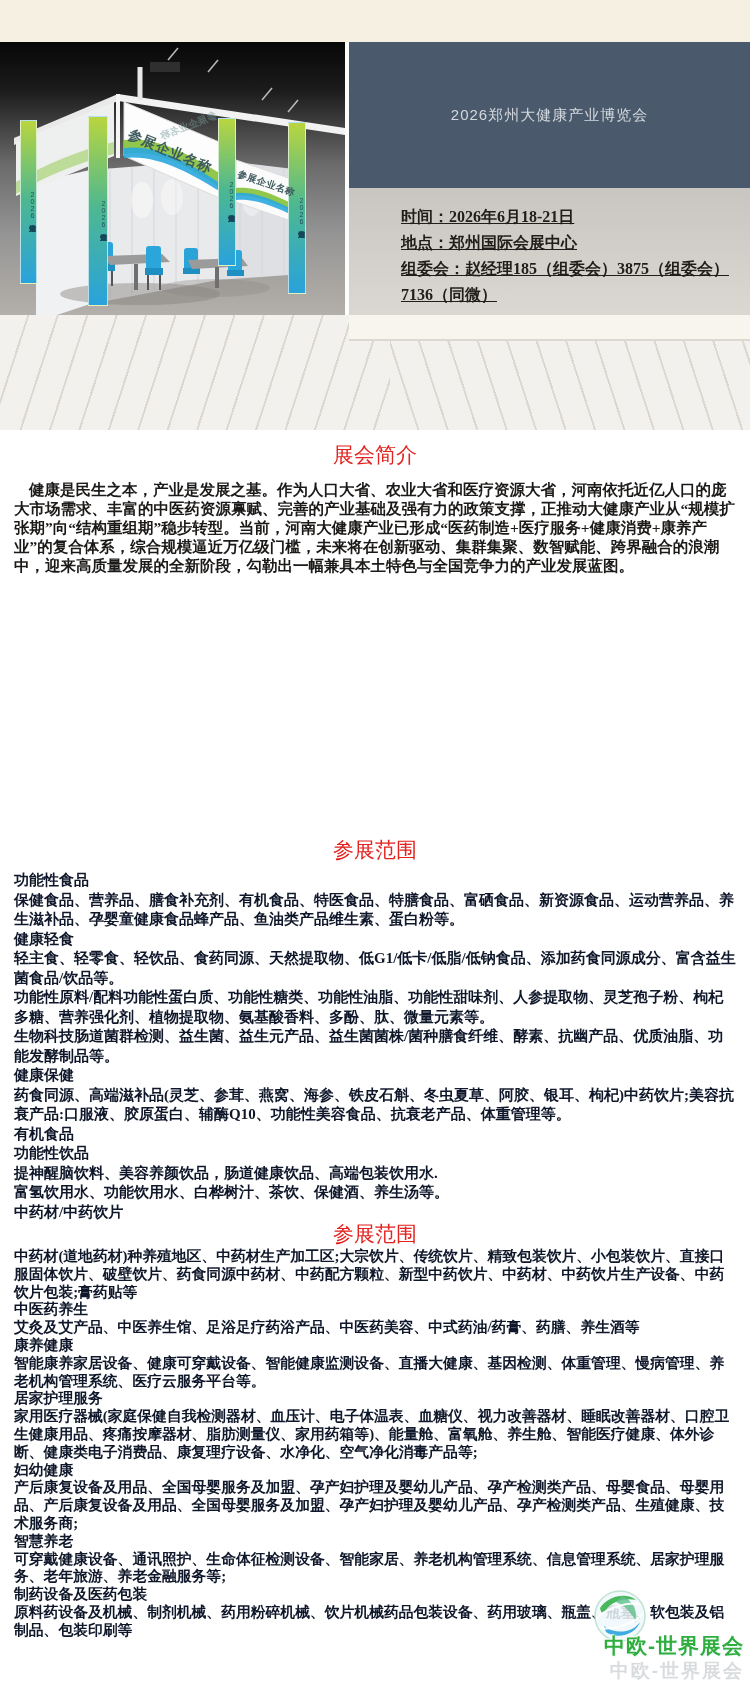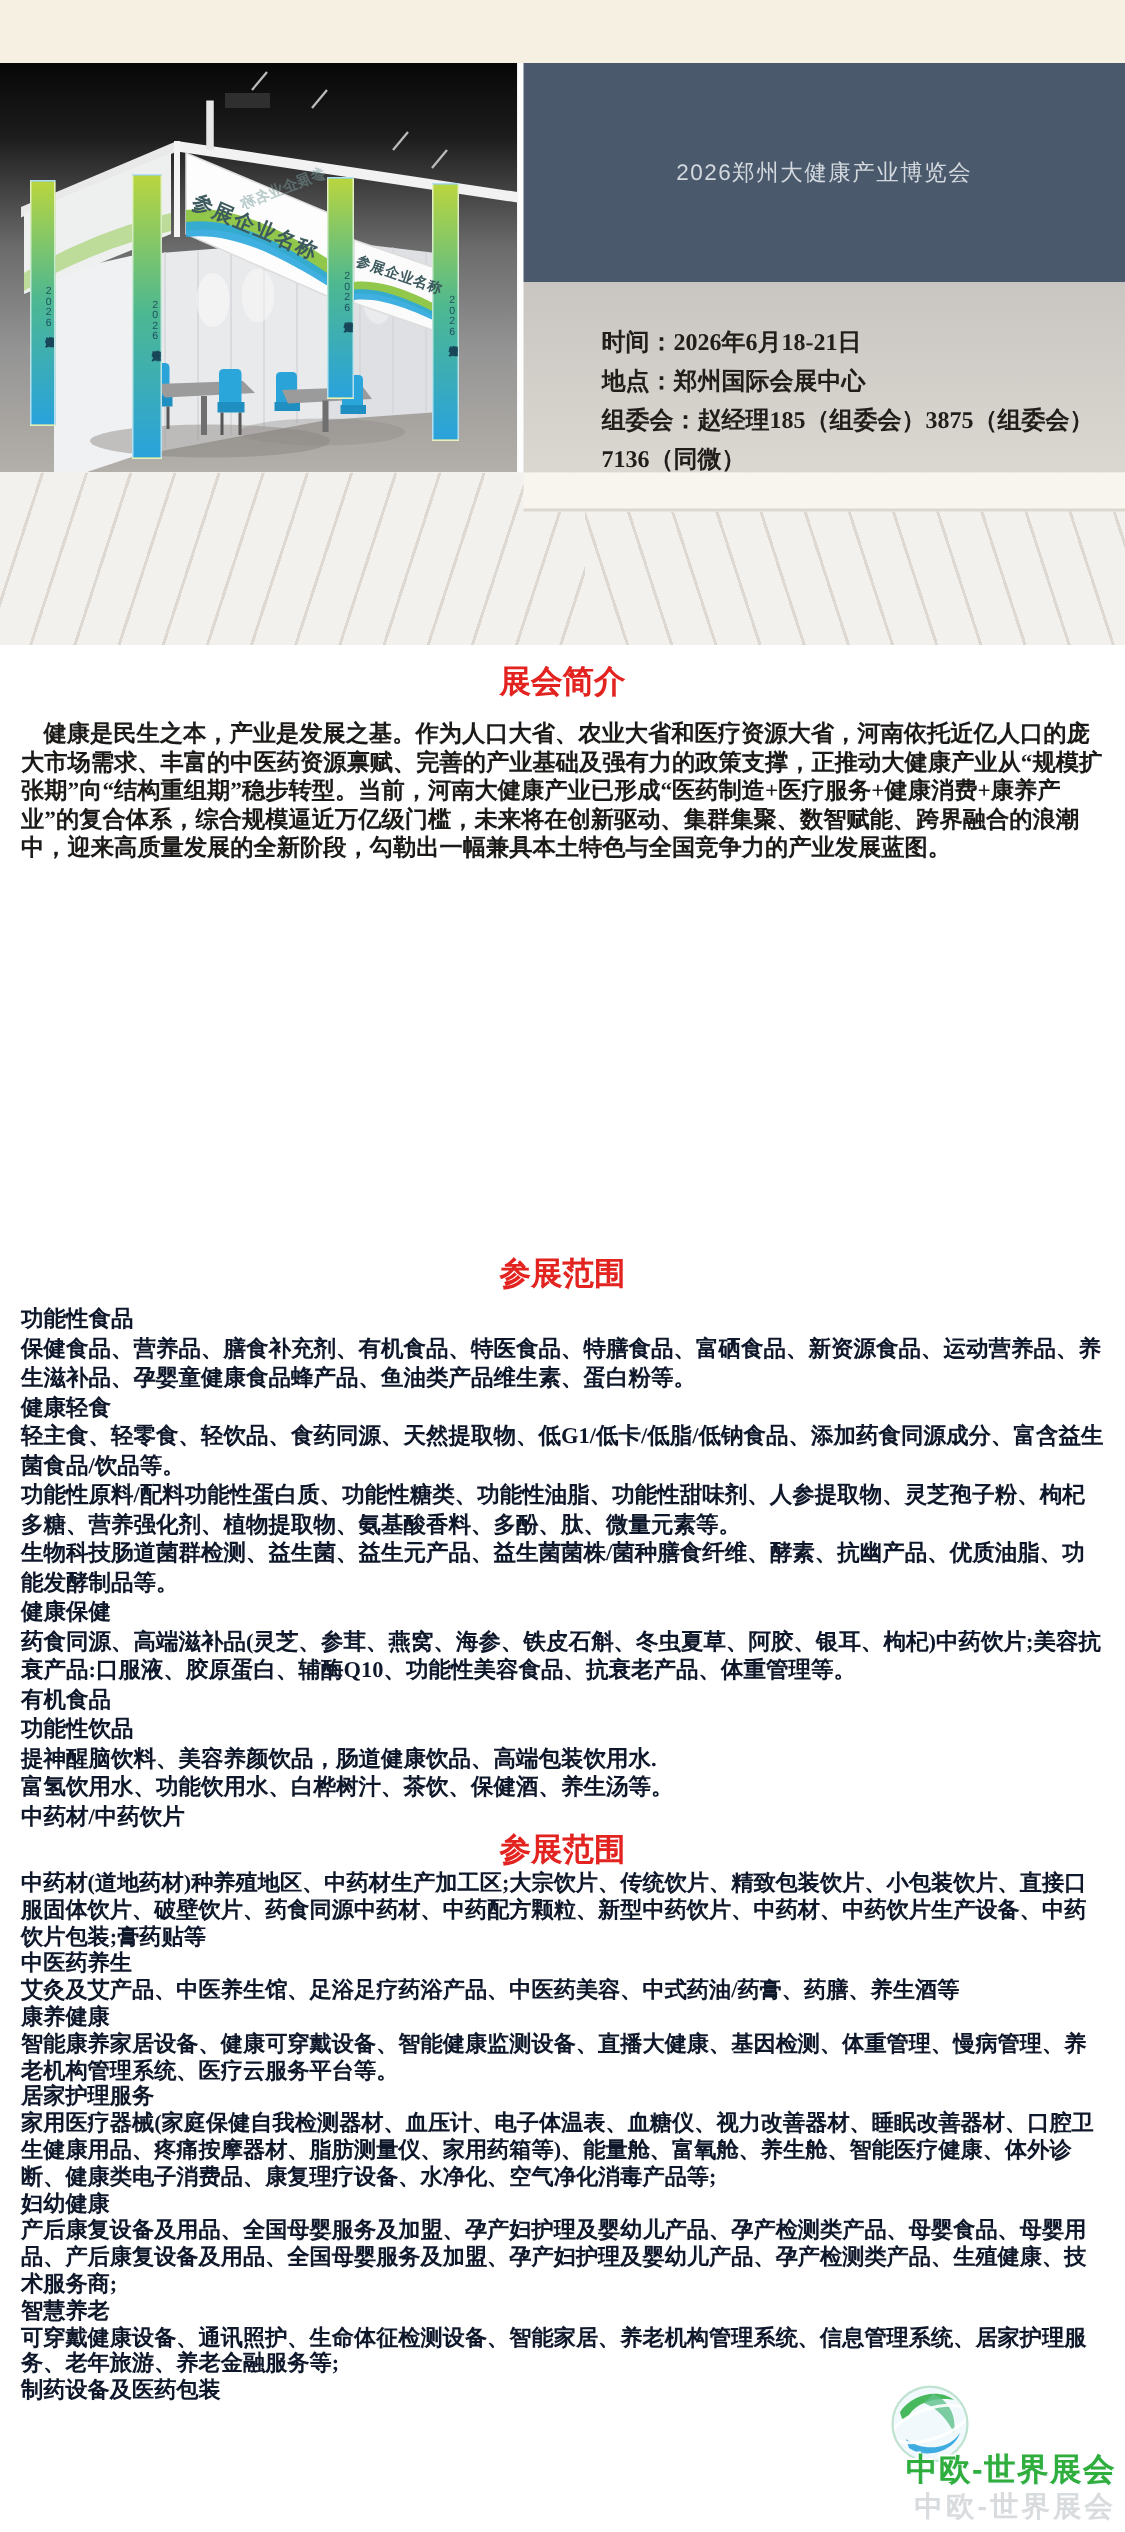--- a/index.html
+++ b/index.html
@@ -23,32 +23,32 @@
       border:1px solid rgba(255,255,255,.65);display:flex;justify-content:center;align-items:flex-start;
       padding-top:5px;box-sizing:border-box;font-family:"Liberation Sans","DejaVu Sans",sans-serif;}
   .p1{left:20px;top:78px;width:17px;height:164px;}
   .p2{left:88px;top:74px;width:20px;height:190px;}
   .p3{left:218px;top:76px;width:18px;height:148px;}
   .p4{left:288px;top:80px;width:18px;height:172px;}
   .hero-right{position:absolute;left:345px;right:0;top:0;bottom:0;border-left:4px solid #fdfdfd;box-sizing:border-box;}
   .title-panel{height:146px;background:#4a5a6c;display:flex;align-items:center;justify-content:center;}
   .expo-title{color:#d3d8de;font-size:15px;letter-spacing:1px;font-family:"Liberation Sans","DejaVu Sans",sans-serif;}
   .info-panel{height:135px;background:linear-gradient(#c9c6c1,#dcd9d3);box-sizing:border-box;
-              padding:28px 6px 0 52px;font-weight:bold;font-size:16px;line-height:26px;color:#201d1a;}
+              padding:16px 6px 0 52px;font-weight:bold;font-size:16px;line-height:26px;color:#201d1a;text-decoration:underline;}
   .info-line{white-space:nowrap;overflow:hidden;}
   
   .floor{position:relative;height:115px;background:#f2f0ec;overflow:hidden;}
   .fl-left,.fl-right{position:absolute;top:0;bottom:0;}
   .fl-left{left:0;width:52%;background:repeating-linear-gradient(108deg,#f3f1ed 0 26px,#ddd9d2 26px 28px);}
   .fl-right{right:0;width:48%;background:repeating-linear-gradient(72deg,#f3f1ed 0 26px,#ddd9d2 26px 28px);}
   .wall-strip{position:absolute;right:0;top:0;left:349px;height:24px;background:#f8f5ef;
               border-bottom:2px solid #dcd8d0;z-index:2;}
   
   .content{padding:0 14px;}
-  .red-h{font-family:"Liberation Sans","DejaVu Sans",sans-serif;font-weight:bold;color:#e3231f;
+  .red-h{font-family:"Liberation Sans","DejaVu Sans",sans-serif;font-weight:normal;color:#e3231f;
          text-align:center;font-size:21px;line-height:26px;}
   .intro-h{margin:12px 0 12px;}
   .intro-p{margin:0;font-size:15.5px;line-height:19px;color:#1c1a18;text-indent:15px;font-weight:700;}
   .scope1-h{margin:262px 0 8px;}
   .scope2-h{margin:0 0 2px;line-height:24px;}
   .list p.ln{margin:0;font-size:15px;line-height:19.5px;color:#0f172a;font-weight:600;}
   .list p.ln b{font-weight:700;}
   .list2 p.ln{font-size:14.8px;line-height:17.8px;}
   
   .watermark{position:absolute;right:4px;bottom:2px;width:210px;height:112px;pointer-events:none;}
@@ -200,20 +200,21 @@
         <p class="ln"><span>艾灸及艾产品、中医养生馆、足浴足疗药浴产品、中医药美容、中式药油/药膏、药膳、养生酒等</span></p>
         <p class="ln"><b>康养健康</b></p>
         <p class="ln"><span>智能康养家居设备、健康可穿戴设备、智能健康监测设备、直播大健康、基因检测、体重管理、慢病管理、养老机构管理系统、医疗云服务平台等。</span></p>
         <p class="ln"><b>居家护理服务</b></p>
         <p class="ln"><span>家用医疗器械(家庭保健自我检测器材、血压计、电子体温表、血糖仪、视力改善器材、睡眠改善器材、口腔卫生健康用品、疼痛按摩器材、脂肪测量仪、家用药箱等)、能量舱、富氧舱、养生舱、智能医疗健康、体外诊断、健康类电子消费品、康复理疗设备、水净化、空气净化消毒产品等;</span></p>
         <p class="ln"><b>妇幼健康</b></p>
         <p class="ln"><span>产后康复设备及用品、全国母婴服务及加盟、孕产妇护理及婴幼儿产品、孕产检测类产品、母婴食品、母婴用品、产后康复设备及用品、全国母婴服务及加盟、孕产妇护理及婴幼儿产品、孕产检测类产品、生殖健康、技术服务商;</span></p>
         <p class="ln"><b>智慧养老</b></p>
         <p class="ln"><span>可穿戴健康设备、通讯照护、生命体征检测设备、智能家居、养老机构管理系统、信息管理系统、居家护理服务、老年旅游、养老金融服务等;</span></p>
         <p class="ln"><b>制药设备及医药包装</b></p>
+        <p class="ln"><span>原料药设备及机械、制剂机械、药用粉碎机械、饮片机械药品包装设备、药用玻璃、瓶盖、瓶塞、软包装及铝制品、包装印刷等</span></p>
       </div>
   </div>
 
   <div class="watermark">
     <svg class="globe" width="56" height="56" viewBox="0 0 56 56">
       <circle cx="28" cy="28" r="25" fill="#eef8fb" opacity=".85"></circle>
       <path d="M8,20 C16,8 34,4 44,12 C36,10 20,12 14,22 C10,28 9,24 8,20 Z" fill="#35b04a" opacity=".9"></path>
       <path d="M12,38 C22,46 40,46 48,34 C44,46 26,52 14,44 Z" fill="#2aa3dd" opacity=".9"></path>
       <path d="M30,8 C40,12 46,22 44,34 C40,26 34,18 24,14 Z" fill="#5fc08a" opacity=".8"></path>
       <ellipse cx="28" cy="28" rx="26" ry="10" fill="none" stroke="#ffffff" stroke-width="2" transform="rotate(-18 28 28)" opacity=".9"></ellipse>

